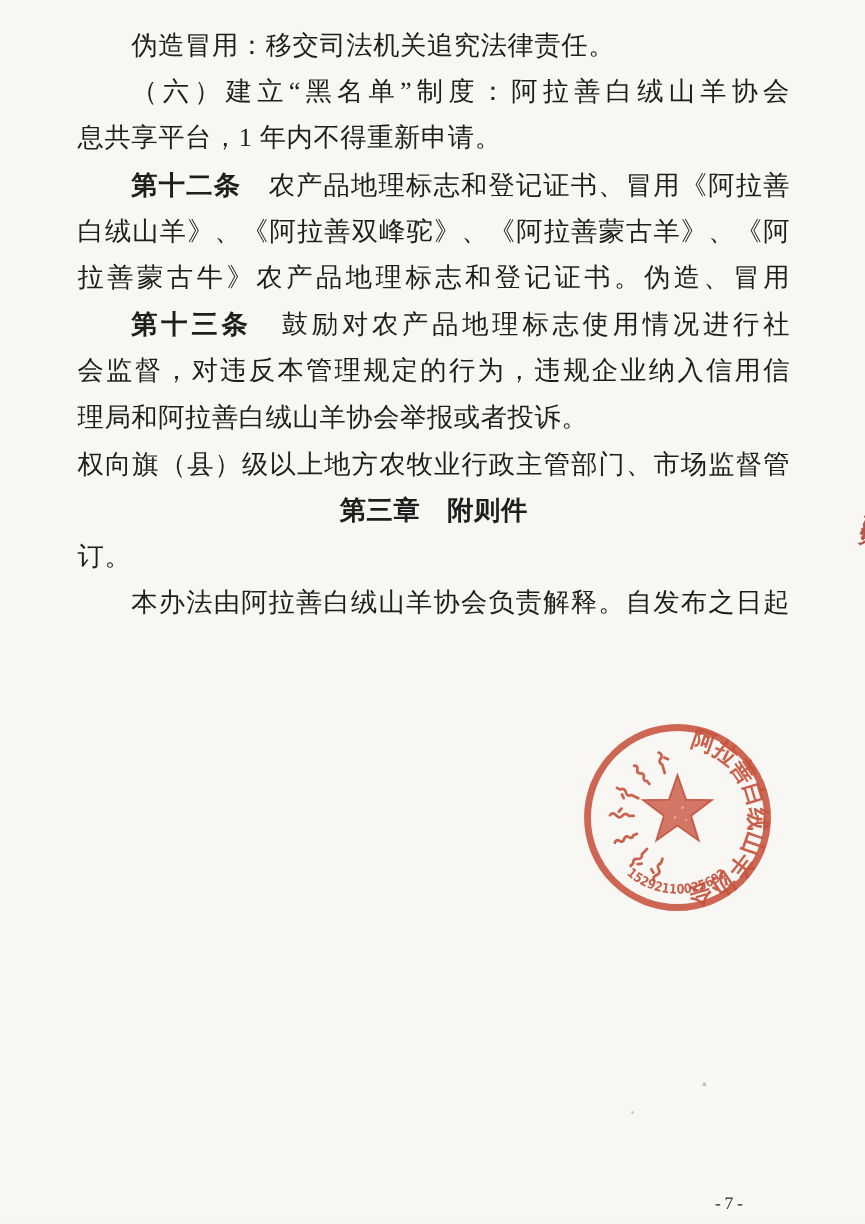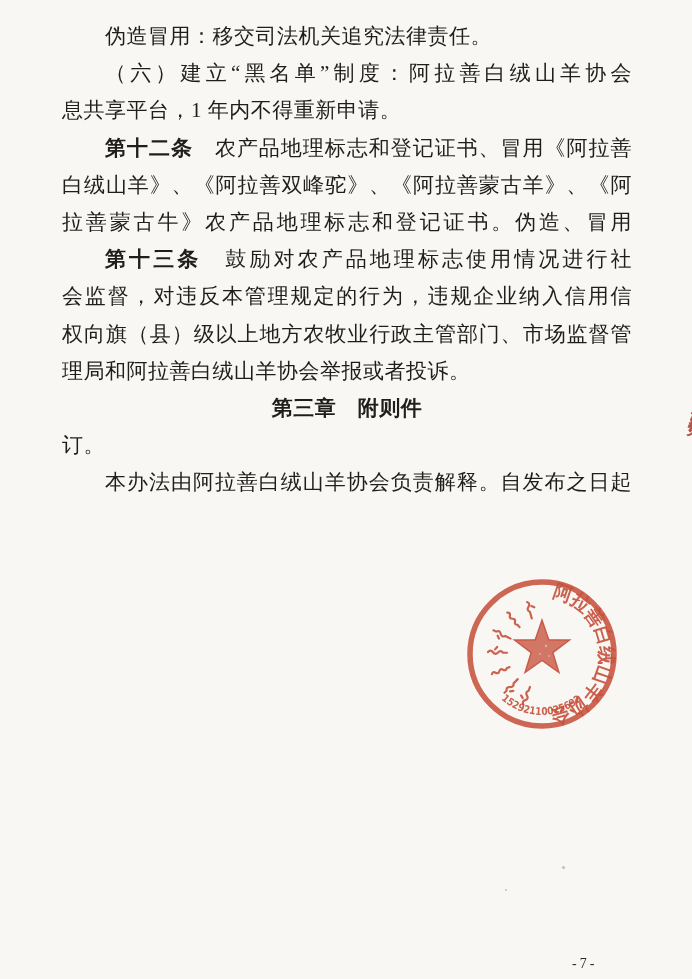--- a/index.html
+++ b/index.html
@@ -82,22 +82,22 @@
 
   <main class="doc">
     <p class="line indent"><b></b><span>伪造冒用：移交司法机关追究法律责任。</span></p>
     <p class="line indent just"><b></b><span>（六）建立“黑名单”制度：阿拉善白绒山羊协会</span></p>
     <p class="line"><b></b><span>息共享平台，1 年内不得重新申请。</span></p>
     <p class="line indent just"><b>第十二条</b><span>　农产品地理标志和登记证书、冒用《阿拉善</span></p>
     <p class="line just"><b></b><span>白绒山羊》、《阿拉善双峰驼》、《阿拉善蒙古羊》、《阿</span></p>
     <p class="line just"><b></b><span>拉善蒙古牛》农产品地理标志和登记证书。伪造、冒用</span></p>
     <p class="line indent just"><b>第十三条</b><span>　鼓励对农产品地理标志使用情况进行社</span></p>
     <p class="line just"><b></b><span>会监督，对违反本管理规定的行为，违规企业纳入信用信</span></p>
+    <p class="line"><b></b><span>理局和阿拉善白绒山羊协会举报或者投诉。</span></p>
     <p class="line just"><b></b><span>权向旗（县）级以上地方农牧业行政主管部门、市场监督管</span></p>
-    <p class="line"><b></b><span>理局和阿拉善白绒山羊协会举报或者投诉。</span></p>
     <p class="line center"><b>第三章　附则件</b><span></span></p>
     <p class="line"><b></b><span>订。</span></p>
     <p class="line indent just"><b></b><span>本办法由阿拉善白绒山羊协会负责解释。自发布之日起</span></p>
   </main>
 
   <svg class="seal" viewBox="0 0 160 160" aria-hidden="true">
     <defs>
       <path id="arcTop" d="M 90.1,22.9 A 58,58 0 0 1 88.1,137.4"></path>
       <path id="arcBottom" d="M 39.2,125.3 A 61,61 0 0 0 120.8,125.3"></path>
     </defs>

